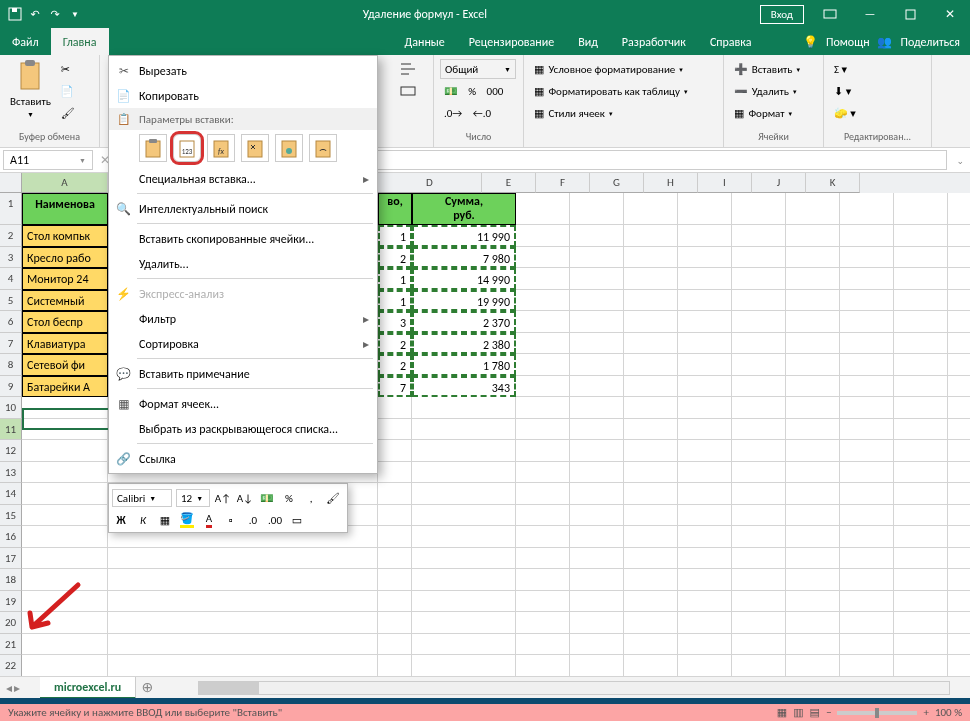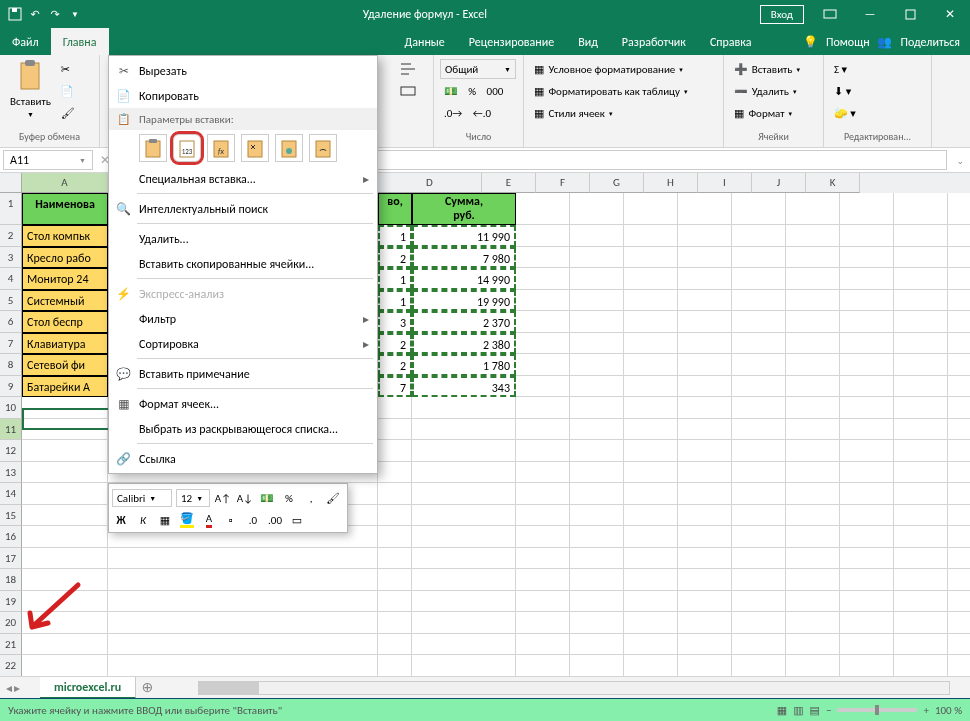--- a/index.html
+++ b/index.html
@@ -54,21 +54,21 @@
 .mt-sel { border:1px solid #ccc; height:18px; padding:0 4px; display:flex; align-items:center; gap:4px; }
 .mt-btn { width:18px; height:18px; display:flex; align-items:center; justify-content:center; }
 .sel-border { position:absolute; border:2px solid #217346; pointer-events:none; }
 .red-arrow { position:absolute; top:400px; left:14px; width:72px; height:72px; z-index:90; pointer-events:none; }
 .sheet-tabs { position:absolute; bottom:23px; left:0; right:0; height:22px; background:#f3f3f3; border-top:1px solid #d4d4d4; display:flex; align-items:center; }
 .st-nav { width:40px; display:flex; gap:2px; padding:0 6px; color:#888; }
 .st-tab { height:22px; padding:0 14px; display:flex; align-items:center; border-right:1px solid #ccc; background:#fff; color:#217346; border-bottom:2px solid #217346; font-weight:bold; }
 .st-add { width:22px; text-align:center; color:#888; font-size:14px; }
 .h-scroll { flex:1; margin:0 20px 0 40px; height:14px; background:#f0f0f0; border:1px solid #ccc; position:relative; }
 .h-thumb { position:absolute; left:0; top:0; bottom:0; width:60px; background:#cdcdcd; }
-.statusbar { position:absolute; bottom:0; left:0; right:0; height:23px; background:#86efac; border-top:1px solid #0c4a6e; display:flex; align-items:center; padding:0 8px; font-size:11px; color:#555; }
+.statusbar { position:absolute; bottom:0; left:0; right:0; height:23px; background:#fca5a5; border-top:6px solid #0c4a6e; display:flex; align-items:center; padding:0 8px; font-size:11px; color:#555; }
 .sb-right { margin-left:auto; display:flex; align-items:center; gap:6px; }
 .zoom-slider { width:80px; height:4px; background:#ccc; position:relative; }
 .zoom-thumb { position:absolute; left:38px; top:-3px; width:4px; height:10px; background:#888; }
 svg { display:block; }
 </style>
 </head>
 <body>
 
 <div class="titlebar">
   <div class="qat">
@@ -638,24 +638,24 @@
       <span>Специальная вставка...</span>
       <span class="arrow-right">▸</span>
     </div>
   <div class="ctx-sep"></div>
   <div class="ctx-item">
       <span class="ctx-ico">🔍</span>
       <span>Интеллектуальный поиск</span>
     </div>
   <div class="ctx-sep"></div>
   <div class="ctx-item">
+      <span>Вставить скопированные ячейки...</span>
+    </div>
+  <div class="ctx-item">
       <span>Удалить...</span>
-    </div>
-  <div class="ctx-item">
-      <span>Вставить скопированные ячейки...</span>
     </div>
   <div class="ctx-sep"></div>
   <div class="ctx-item disabled">
       <span class="ctx-ico">⚡</span>
       <span>Экспресс-анализ</span>
     </div>
   <div class="ctx-item">
       <span>Фильтр</span>
       <span class="arrow-right">▸</span>
     </div>

